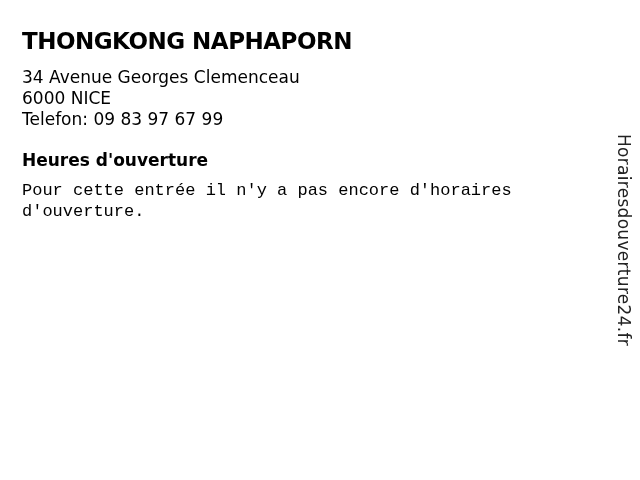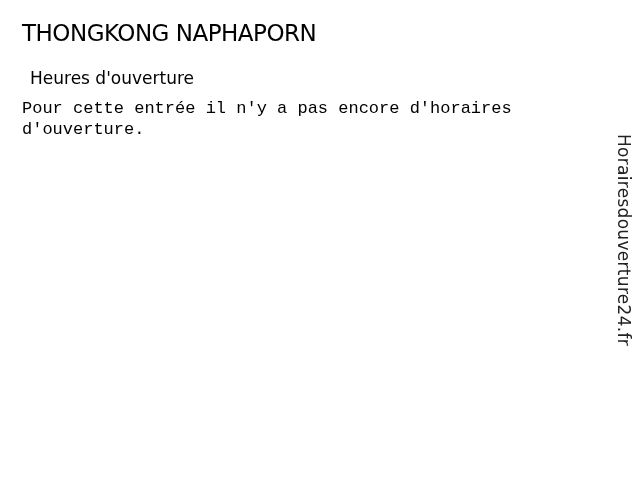--- a/index.html
+++ b/index.html
@@ -16,34 +16,34 @@
     color: #000000;
   }
   .content {
     position: absolute;
     left: 22px;
     top: 8px;
     right: 60px;
   }
   .business-name {
     font-size: 23px;
-    font-weight: normal;
+    font-weight: bold;
     letter-spacing: -0.5px;
-    margin: 12px 0 11px 0;
+    margin: 20px 0 11px 0;
     line-height: 1.2;
   }
   .address-block {
     font-size: 17px;
     line-height: 21px;
     font-style: normal;
   }
   .hours-heading {
     font-size: 17px;
-    font-weight: normal;
-    margin: 20px 0 0 8px;
+    font-weight: bold;
+    margin: 20px 0 0 0;
     line-height: 21px;
   }
   .hours-empty {
     font-size: 17px;
     line-height: 21px;
     margin: 9px 0 0 0;
     font-family: Liberation Mono, monospace;
   }
   .watermark {
     position: absolute;
@@ -56,19 +56,24 @@
     color: #222222;
     white-space: nowrap;
   }
 </style>
 </head>
 <body>
 
 <div class="content">
   <h1 class="business-name">THONGKONG NAPHAPORN</h1>
 
+  <div class="address-block">
+    <div>34 Avenue Georges Clemenceau</div>
+    <div>6000 NICE</div>
+    <div>Telefon: 09 83 97 67 99</div>
+  </div>
 
   <h2 class="hours-heading">Heures d'ouverture</h2>
 
   <p class="hours-empty">Pour cette entrée il n'y a pas encore d'horaires d'ouverture.</p>
 </div>
 
 <div class="watermark">Horairesdouverture24.fr</div>
 
 </body></html>

